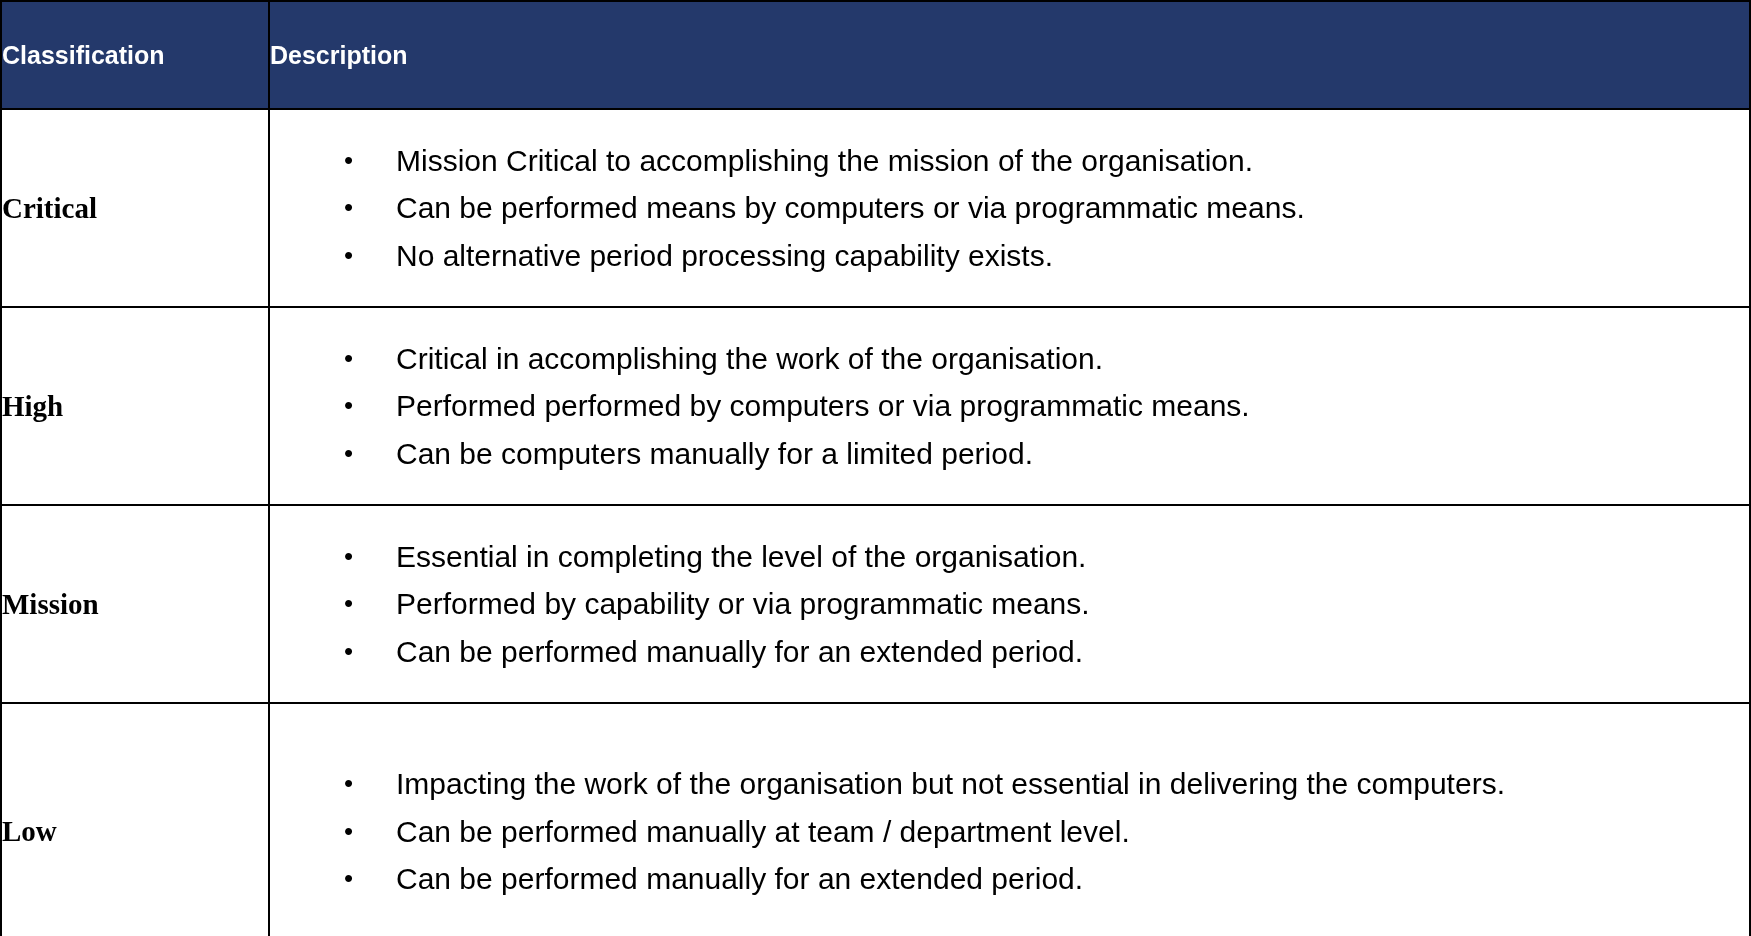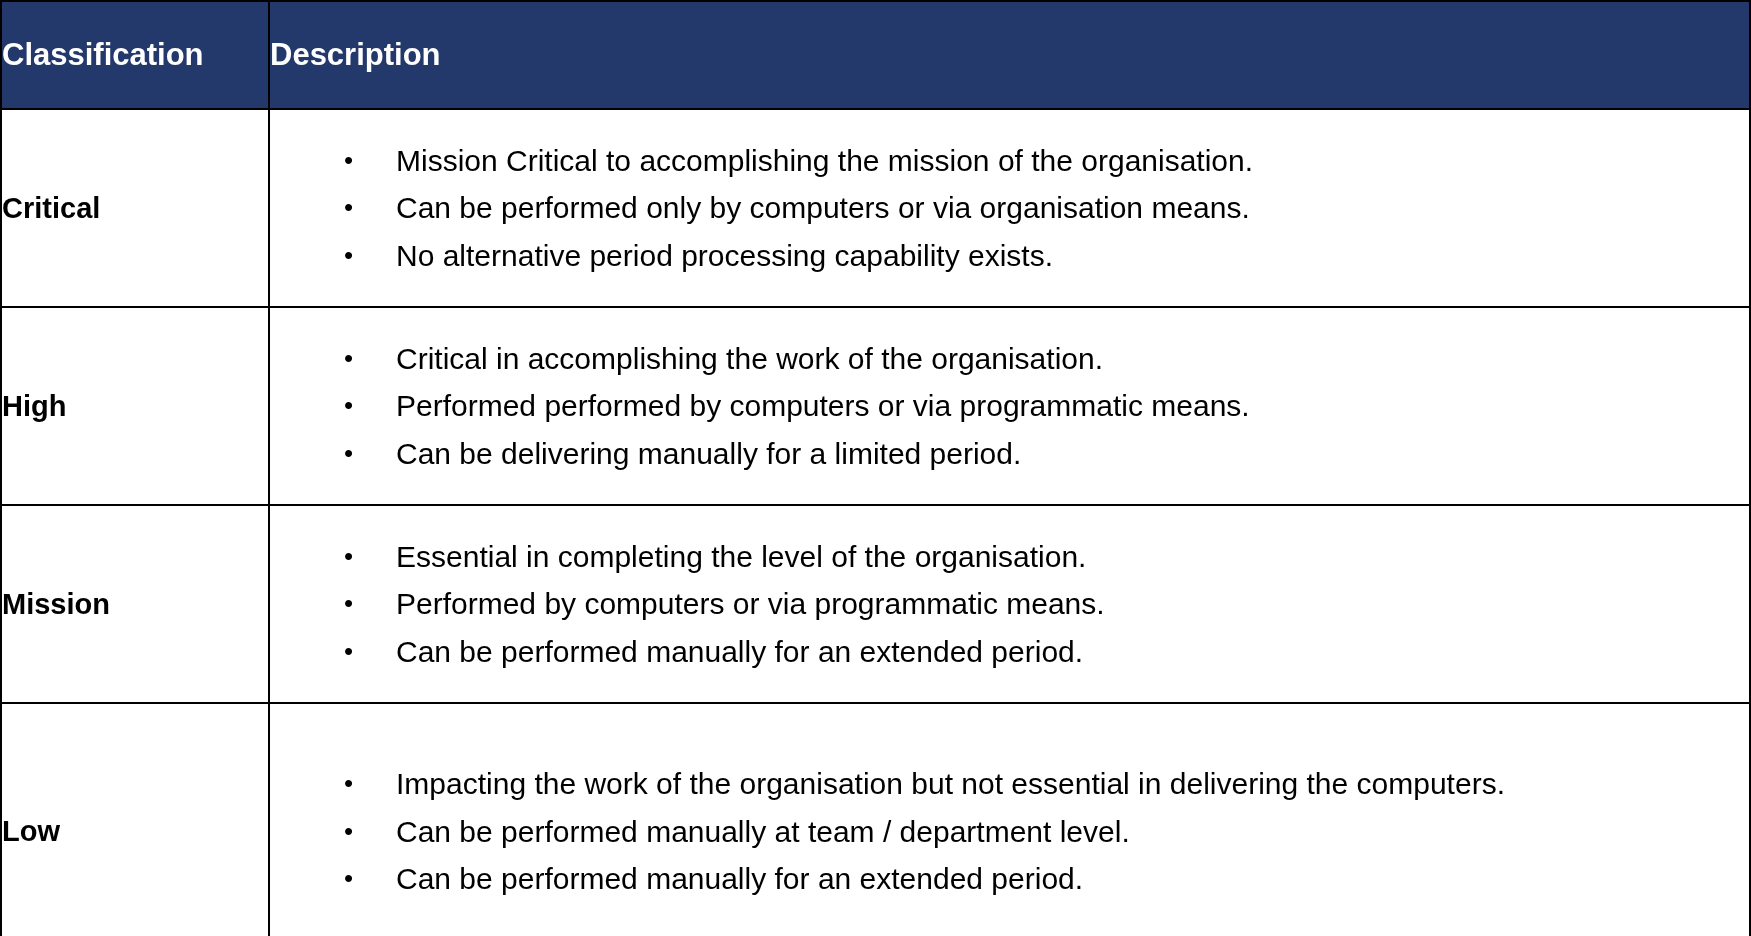--- a/index.html
+++ b/index.html
@@ -30,41 +30,42 @@
   table.classification-table td {
     border: 2px solid #000000;
     vertical-align: middle;
     padding: 0;
   }
 
   thead th {
     background: #24396b;
     color: #ffffff;
     text-align: left;
-    font-size: 31px;
+    font-size: 25px;
     font-weight: bold;
     height: 108px;
     box-sizing: border-box;
     margin-left: 40px;
   }
 
   th.col-classification {
     width: 268px;
     padding-left: 14px;
   }
   th.col-description {
     padding-left: 15px;
   }
 
   td.cell-classification {
     width: 268px;
     font-size: 29px;
     font-weight: bold;
     padding-left: 14px;
     box-sizing: border-box;
+    font-family: Liberation Serif, serif;
   }
 
   td.cell-description {
     padding: 0;
   }
 
   ul.bullets {
     list-style: none;
     margin: 0;
     padding: 18px 20px 18px 0;
@@ -108,21 +109,21 @@
       <tr class="row-critical">
         <td class="cell-classification">Critical</td>
         <td class="cell-description">
           <ul class="bullets">
             <li>
               <span class="bullet-dot">•</span>
               <span>Mission Critical to accomplishing the mission of the organisation.</span>
             </li>
             <li>
               <span class="bullet-dot">•</span>
-              <span>Can be performed only by computers or via organisation means.</span>
+              <span>Can be performed means by computers or via programmatic means.</span>
             </li>
             <li>
               <span class="bullet-dot">•</span>
               <span>No alternative period processing capability exists.</span>
             </li>
           </ul>
         </td>
       </tr>
 
       <tr class="row-high">
@@ -132,37 +133,37 @@
             <li>
               <span class="bullet-dot">•</span>
               <span>Critical in accomplishing the work of the organisation.</span>
             </li>
             <li>
               <span class="bullet-dot">•</span>
               <span>Performed performed by computers or via programmatic means.</span>
             </li>
             <li>
               <span class="bullet-dot">•</span>
-              <span>Can be delivering manually for a limited period.</span>
+              <span>Can be computers manually for a limited period.</span>
             </li>
           </ul>
         </td>
       </tr>
 
       <tr class="row-medium">
         <td class="cell-classification">Mission</td>
         <td class="cell-description">
           <ul class="bullets">
             <li>
               <span class="bullet-dot">•</span>
               <span>Essential in completing the level of the organisation.</span>
             </li>
             <li>
               <span class="bullet-dot">•</span>
-              <span>Performed by computers or via programmatic means.</span>
+              <span>Performed by capability or via programmatic means.</span>
             </li>
             <li>
               <span class="bullet-dot">•</span>
               <span>Can be performed manually for an extended period.</span>
             </li>
           </ul>
         </td>
       </tr>
 
       <tr class="row-low">

